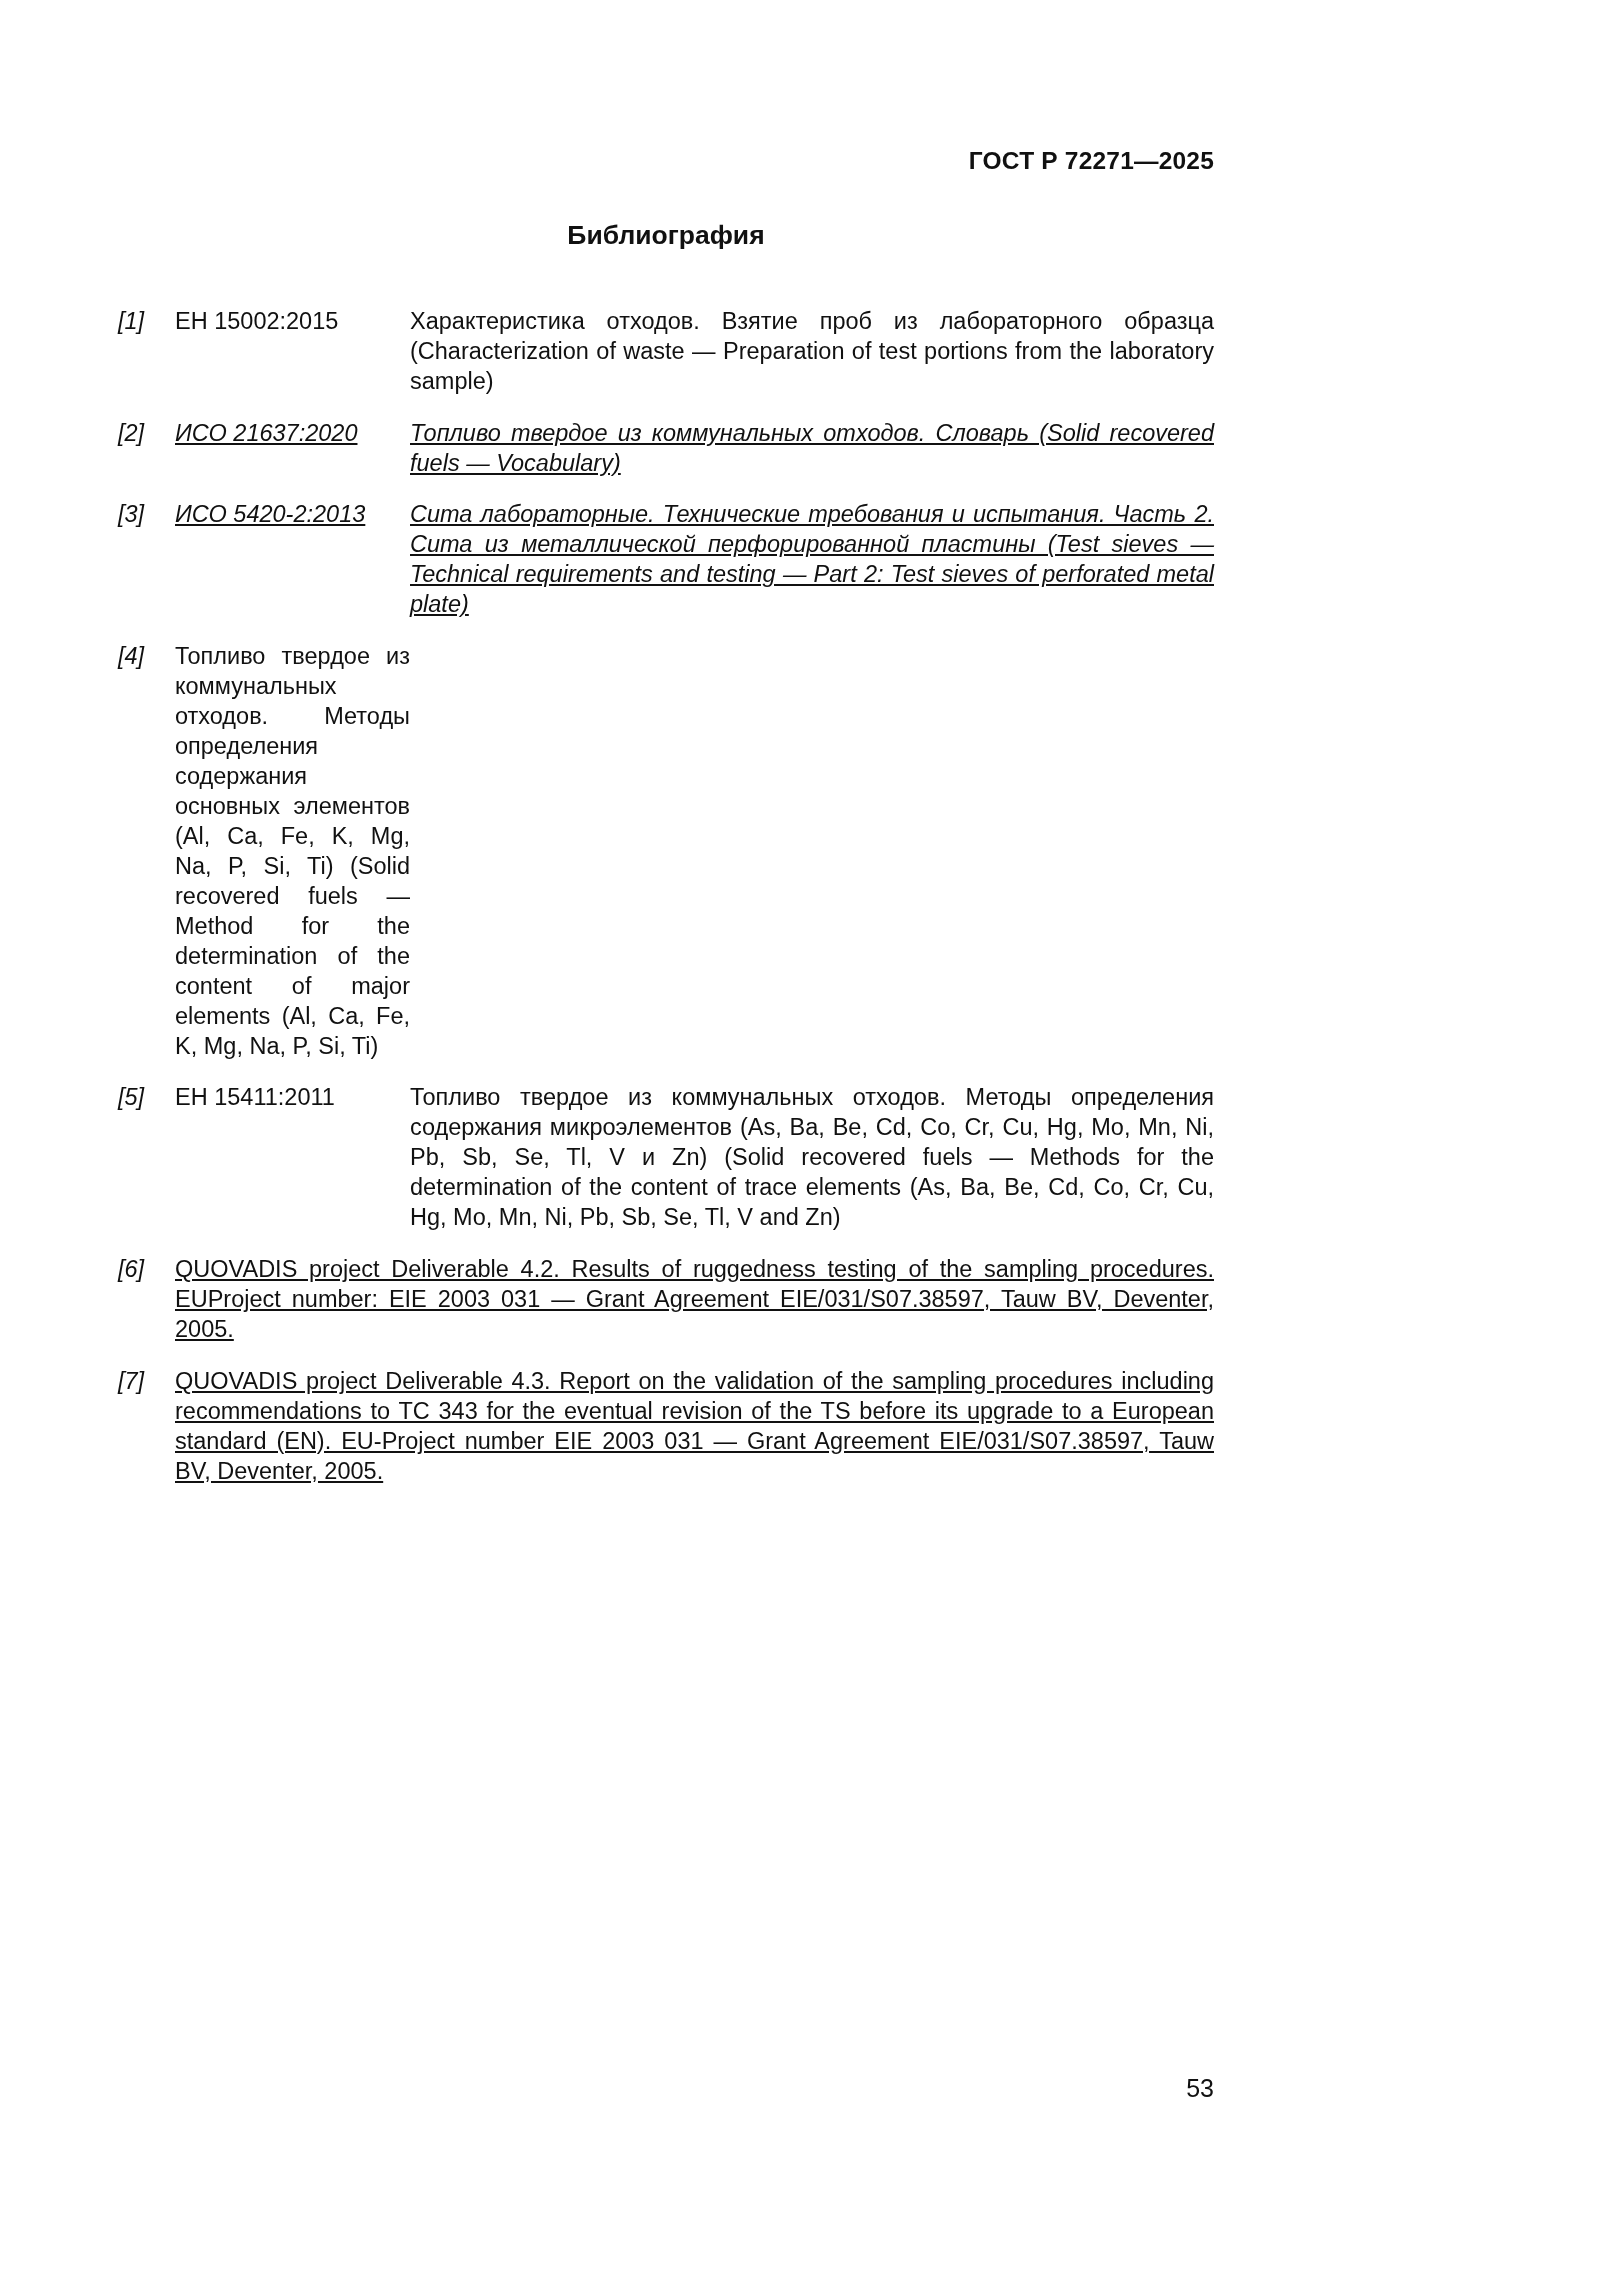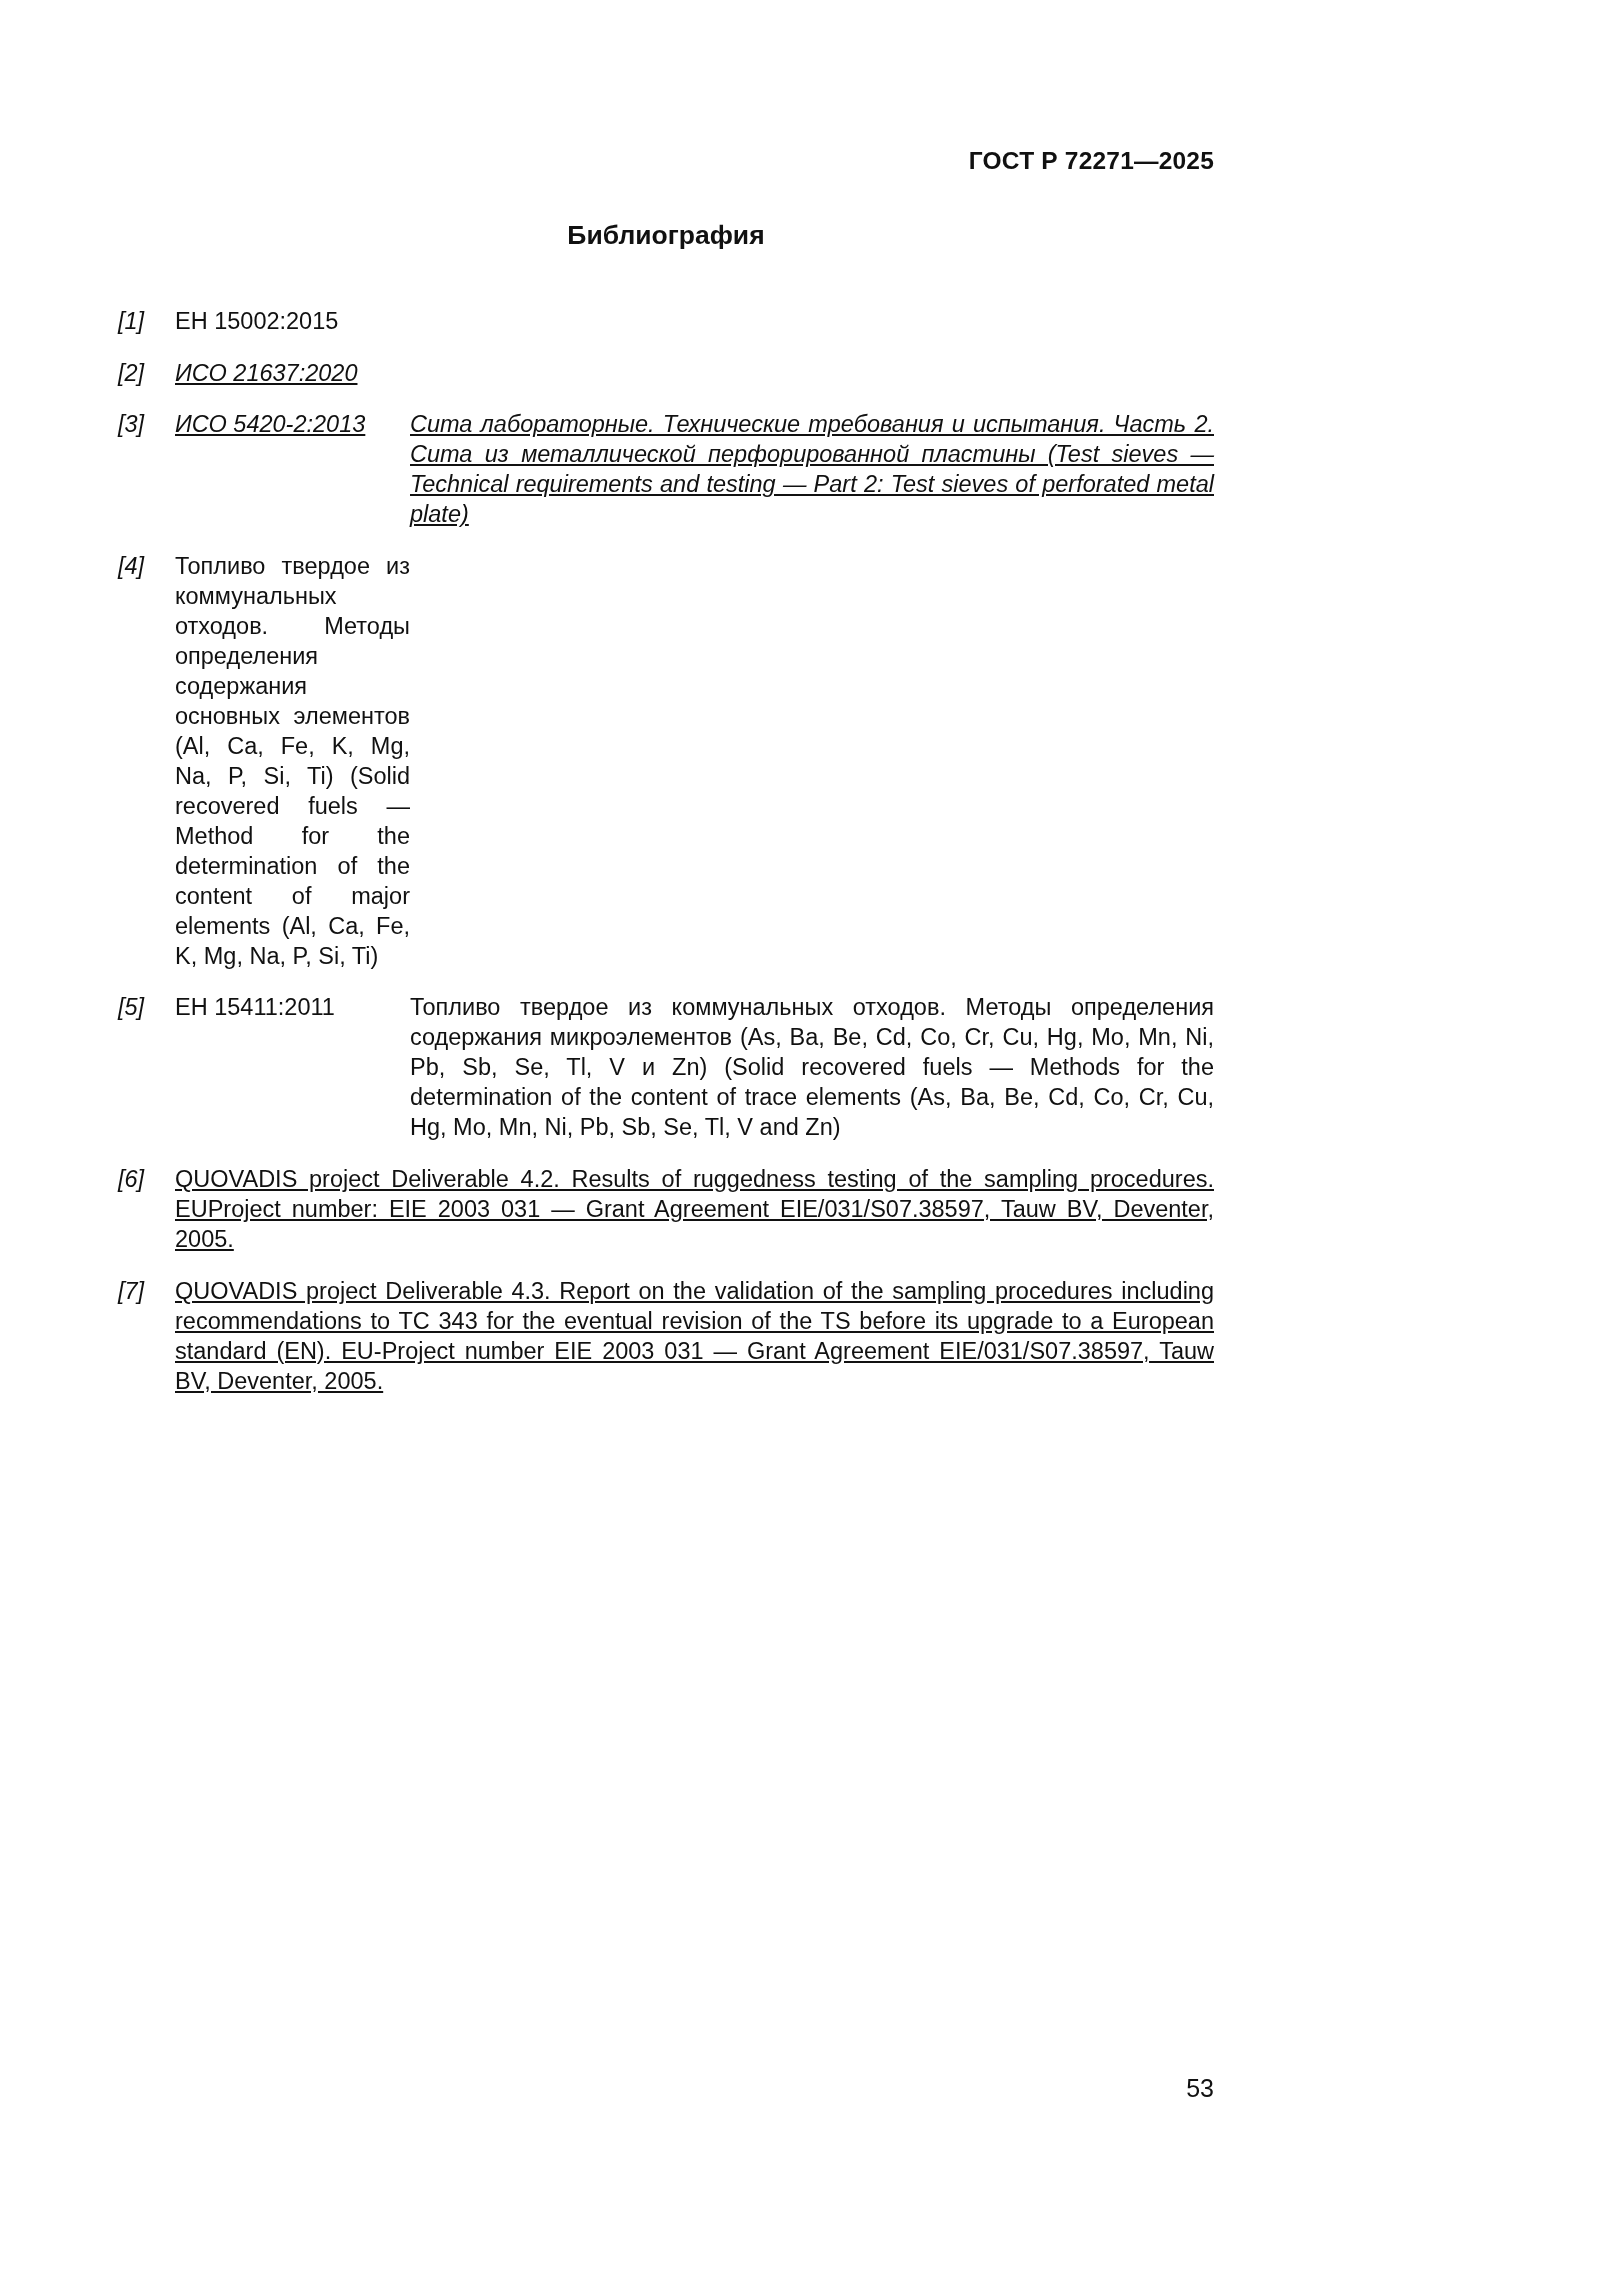--- a/index.html
+++ b/index.html
@@ -76,25 +76,27 @@
 
   <div class="doc-header">ГОСТ Р 72271—2025</div>
 
   <h1 class="page-title">Библиография</h1>
 
   <div class="refs">
 
       <div class="ref-item">
         <span class="ref-num">[1]</span>
         <span class="ref-code">ЕН 15002:2015</span>
+        <span class="ref-text">Характеристика отходов. Взятие проб из лабораторного образца (Characterization of waste — Preparation of test portions from the laboratory sample)</span>
       </div>
 
       <div class="ref-item italic">
         <span class="ref-num">[2]</span>
         <span class="ref-code">ИСО 21637:2020</span>
+        <span class="ref-text">Топливо твердое из коммунальных отходов. Словарь (Solid recovered fuels — Vocabulary)</span>
       </div>
 
       <div class="ref-item italic">
         <span class="ref-num">[3]</span>
         <span class="ref-code">ИСО 5420-2:2013</span>
         <span class="ref-text">Сита лабораторные. Технические требования и испытания. Часть 2. Сита из металлической перфорированной пластины (Test sieves — Technical requirements and testing — Part 2: Test sieves of perforated metal plate)</span>
       </div>
 
       <div class="ref-item">
         <span class="ref-num">[4]</span>

